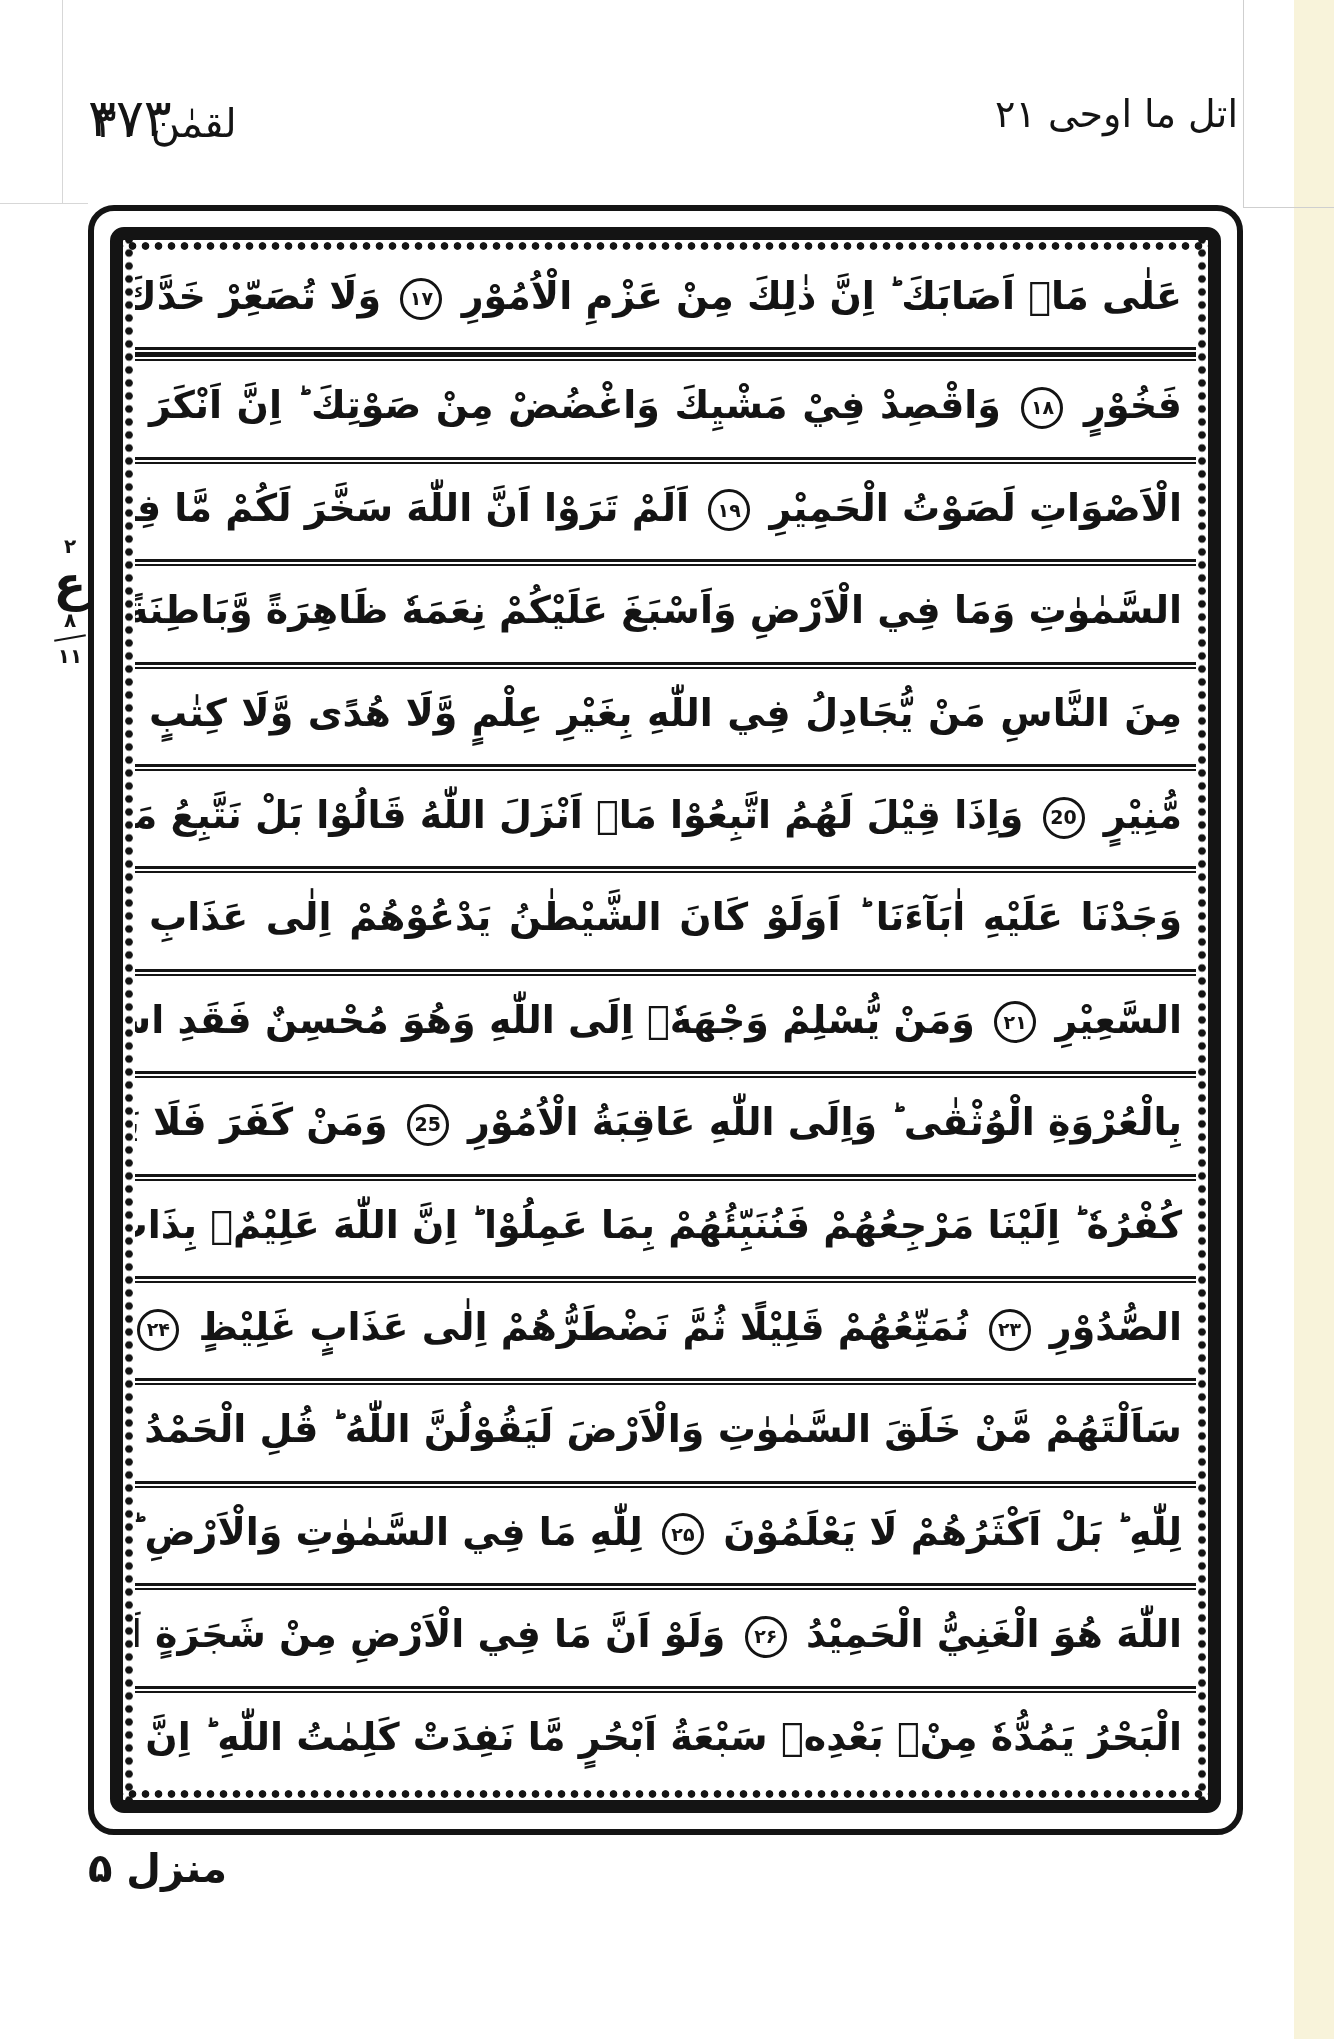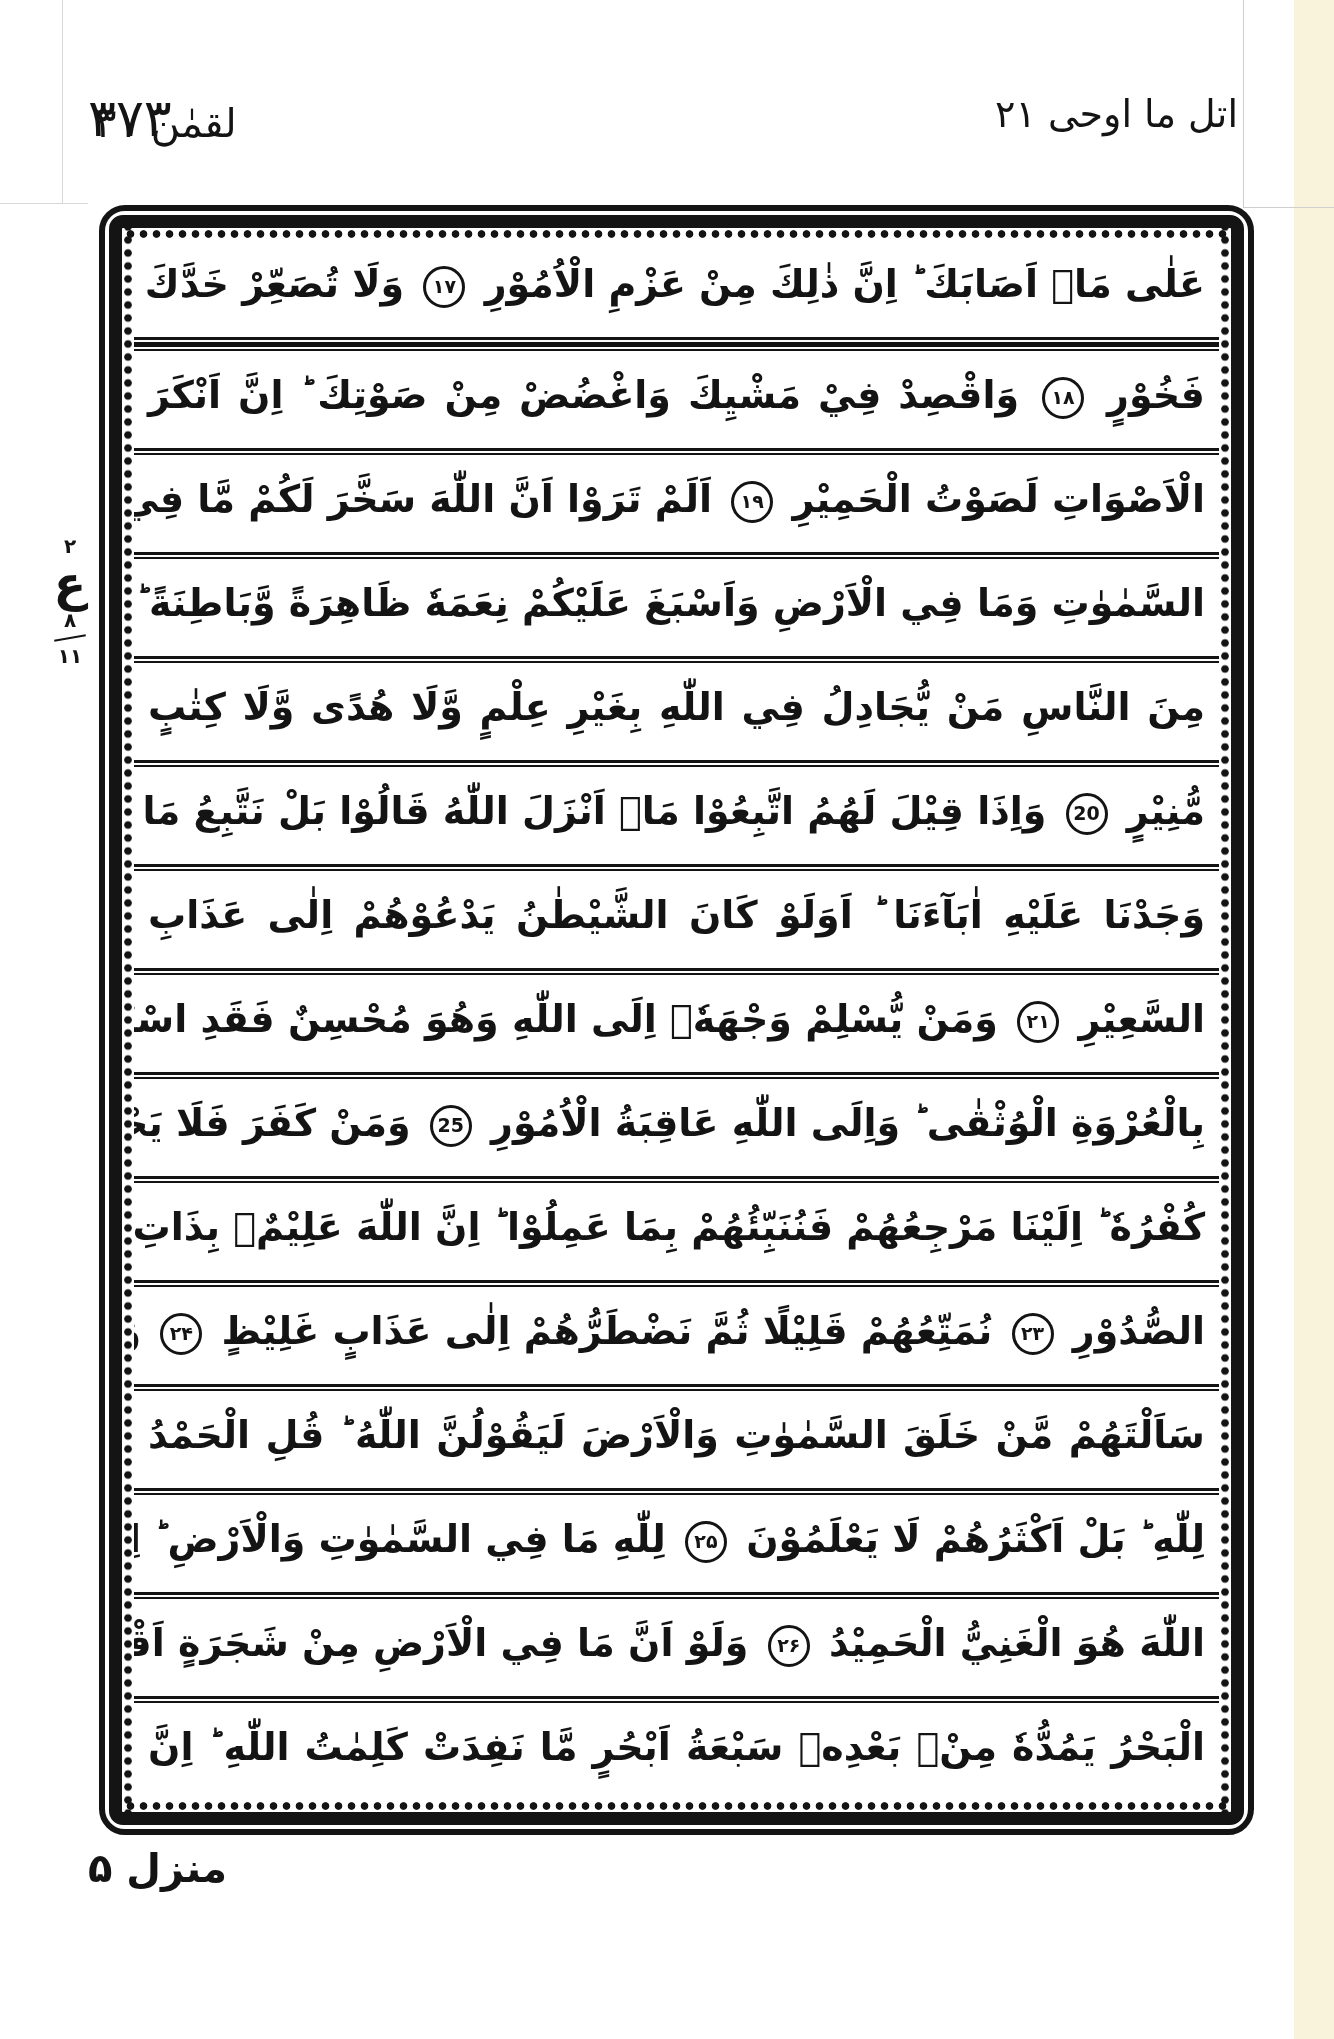--- a/index.html
+++ b/index.html
@@ -19,23 +19,22 @@
 
   
   .hdr{position:absolute;font-weight:normal;white-space:nowrap;direction:rtl;}
   .hdr-right{top:92px;right:96px;font-size:38px;}
   .hdr-center{top:88px;left:88px;width:1155px;text-align:left;font-size:52px;letter-spacing:6px;}
   .hdr-left{top:100px;left:95px;font-size:40px;}
 
   
   .frame{
     position:absolute;left:88px;top:205px;width:1155px;height:1630px;
-    box-sizing:border-box;border:6px solid #141414;border-radius:26px;padding:4px;
+    box-sizing:border-box;border:6px solid #141414;border-radius:26px;padding:16px;
     background:#ffffff;
-    margin-left:11px;
   }
   .band{
     width:100%;height:100%;box-sizing:border-box;
     border:13px solid #141414;border-radius:14px;position:relative;background:#fff;
   }
   .bead{position:absolute;}
   .bead-top,.bead-bottom{
     left:0;right:0;height:12px;
     background-image:radial-gradient(circle,#141414 3.4px,transparent 4.2px);
     background-size:13px 12px;background-repeat:repeat-x;background-position:center;

